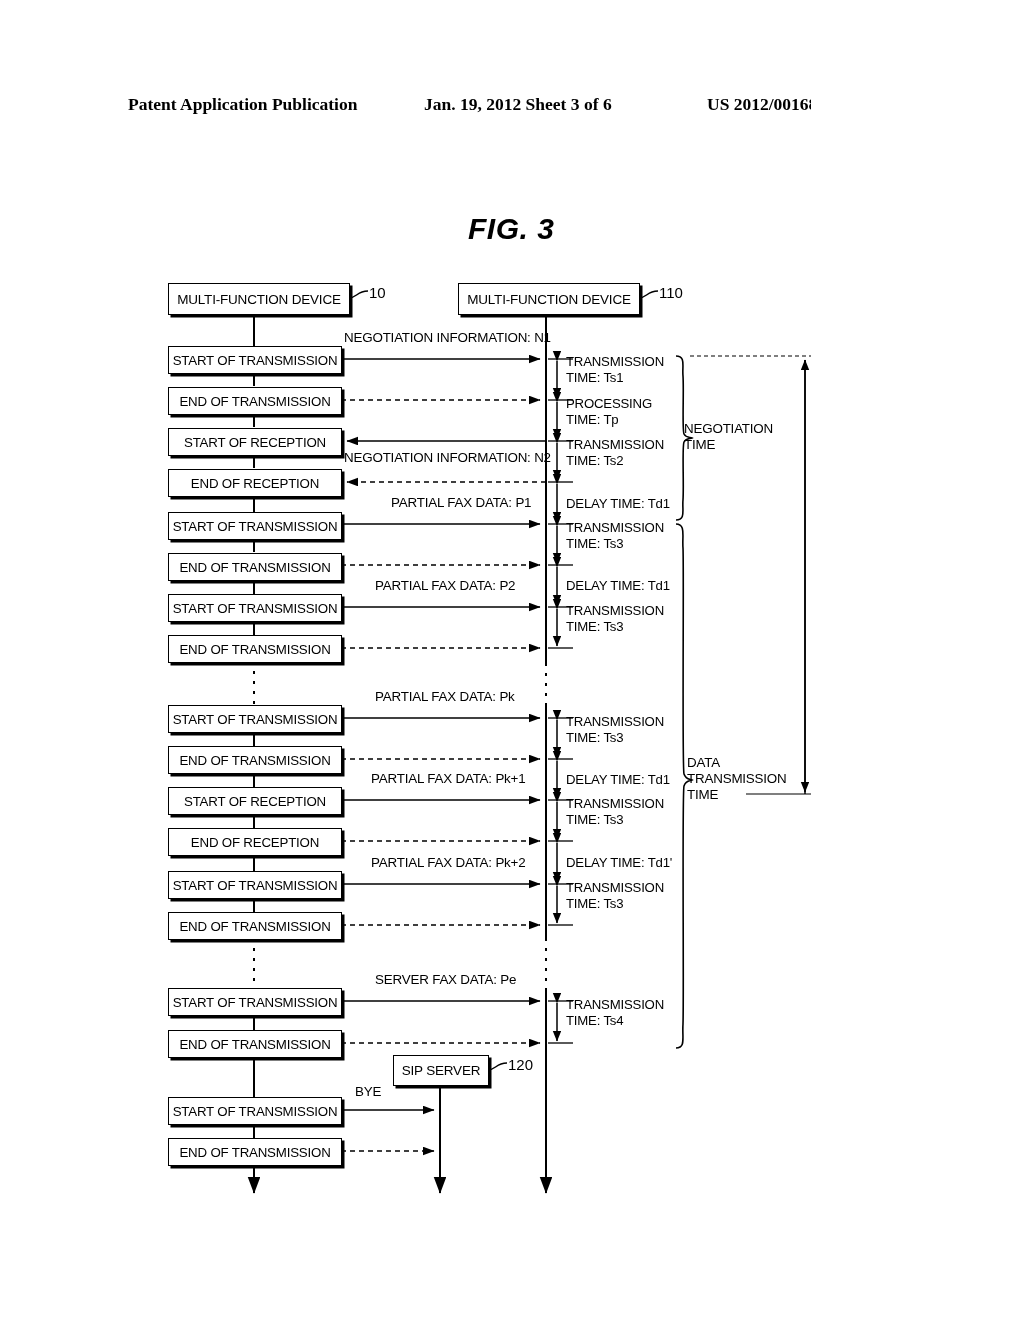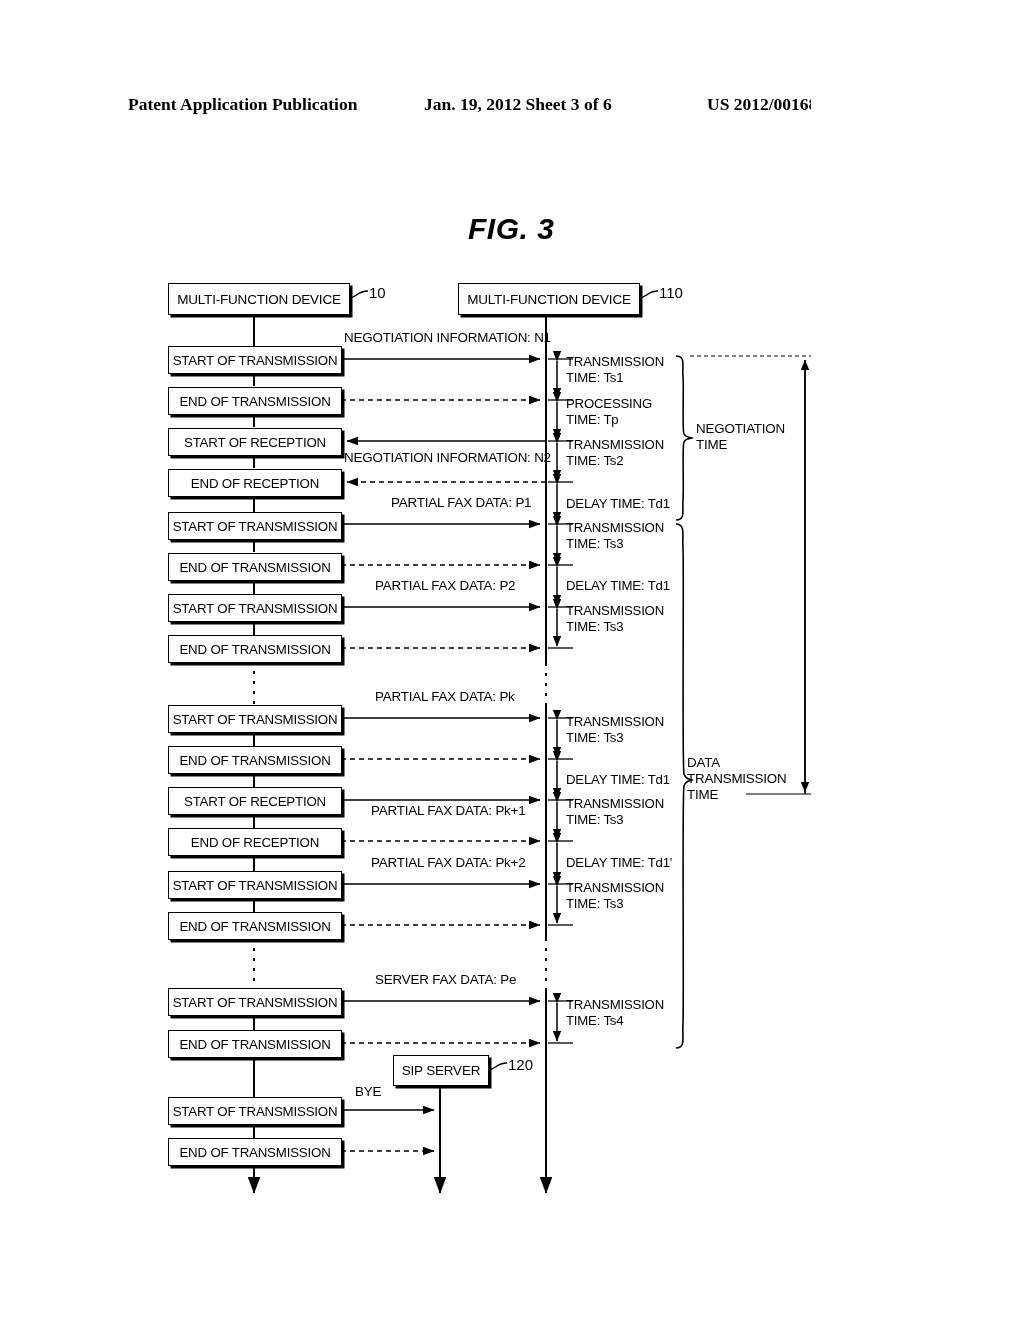--- a/index.html
+++ b/index.html
@@ -255,21 +255,21 @@
     </div>
   <div class="pbox stepbox" style="top:1130px;">
     <span>END OF TRANSMISSION</span>
     </div>
 
   <div class="lbl msg" style="left:344px;top:322px;">NEGOTIATION INFORMATION: N1</div>
   <div class="lbl msg" style="left:344px;top:404px;margin-top:38px;">NEGOTIATION INFORMATION: N2</div>
   <div class="lbl msg" style="left:375px;top:487px;margin-left:16px;">PARTIAL FAX DATA: P1</div>
   <div class="lbl msg" style="left:375px;top:570px;">PARTIAL FAX DATA: P2</div>
   <div class="lbl msg" style="left:375px;top:681px;">PARTIAL FAX DATA: Pk</div>
-  <div class="lbl msg" style="left:371px;top:763px;margin-top:32px;">PARTIAL FAX DATA: Pk+1</div>
+  <div class="lbl msg" style="left:371px;top:763px;">PARTIAL FAX DATA: Pk+1</div>
   <div class="lbl msg" style="left:371px;top:847px;">PARTIAL FAX DATA: Pk+2</div>
   <div class="lbl msg" style="left:375px;top:964px;">SERVER FAX DATA: Pe</div>
   <div class="lbl msg" style="left:355px;top:1076px;">BYE</div>
 
   <div class="lbl tim" style="left:566px;top:346px;">
     <div>TRANSMISSION</div>
     <div>TIME: Ts1</div>
   </div>
   <div class="lbl tim" style="left:566px;top:388px;">
     <div>PROCESSING</div>
@@ -310,21 +310,21 @@
   </div>
   <div class="lbl tim" style="left:566px;top:872px;">
     <div>TRANSMISSION</div>
     <div>TIME: Ts3</div>
   </div>
   <div class="lbl tim" style="left:566px;top:989px;">
     <div>TRANSMISSION</div>
     <div>TIME: Ts4</div>
   </div>
 
-  <div class="lbl big" style="left:684px;top:413px;padding-left:12px;">
+  <div class="lbl big" style="left:684px;top:413px;">
     <div>NEGOTIATION</div>
     <div>TIME</div>
   </div>
   <div class="lbl big" style="left:687px;top:747px;">
     <div>DATA</div>
     <div>TRANSMISSION</div>
     <div>TIME</div>
   </div>
 
   <div class="lbl big" style="left:815px;top:549px;text-align:center;">

